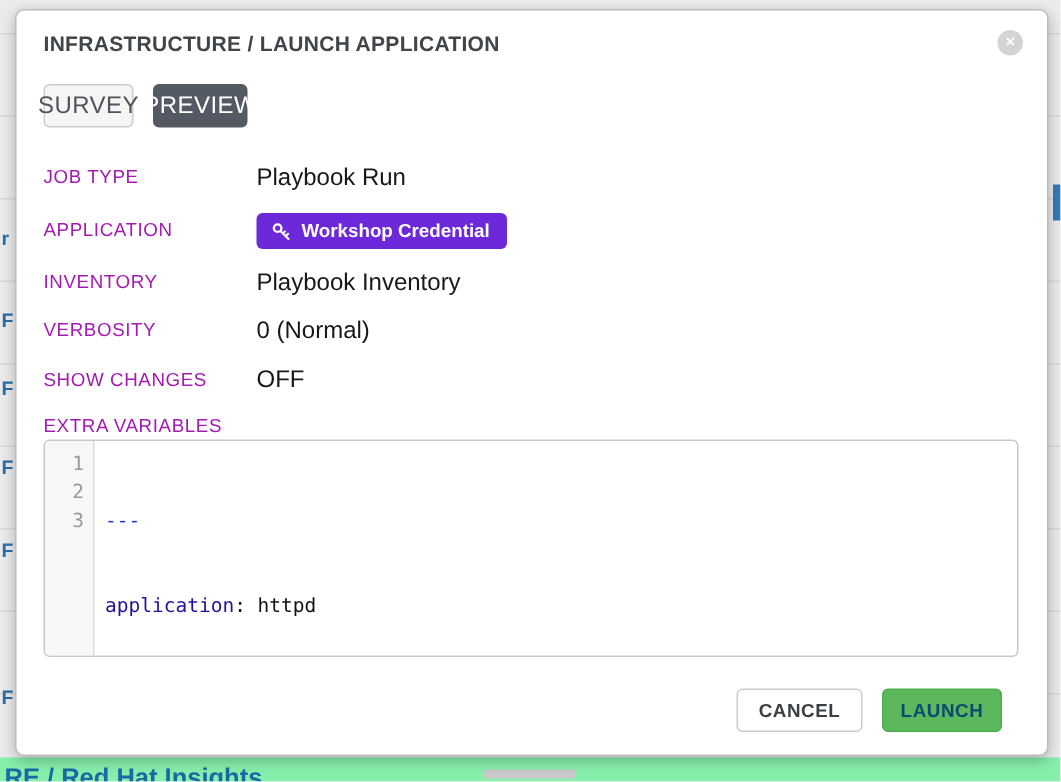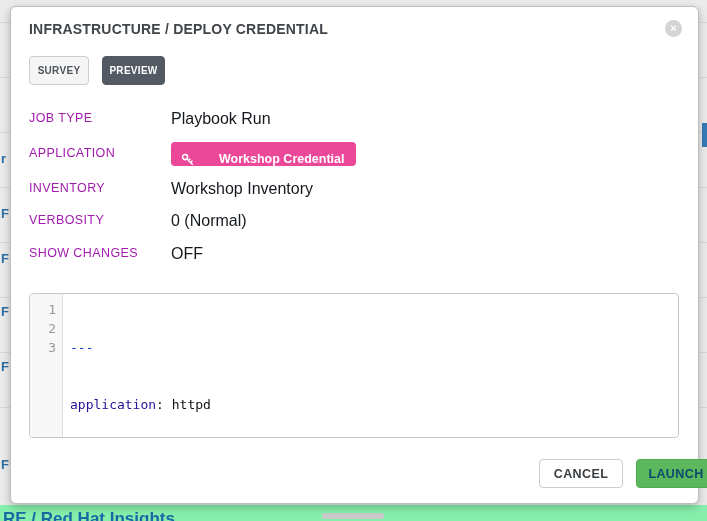--- a/index.html
+++ b/index.html
@@ -41,39 +41,39 @@
     background:#d4d4d4; border-radius:50%;
     color:#ffffff; font-size:11px; font-weight:bold;
     display:flex; align-items:center; justify-content:center;
     cursor:pointer; line-height:1;
   }
 
   
   .tab {
     position:absolute; top:49px; height:29px;
     display:inline-flex; align-items:center; justify-content:center;
-    font-size:10px; font-weight:bold; letter-spacing:0.3px;
+    font-size:16px; font-weight:normal; letter-spacing:0.3px;
     border-radius:4px; cursor:pointer;
   }
   .tab-survey { left:18px; width:60px; background:#f5f5f5; border:1px solid #cccccc; color:#4f555b; }
   .tab-preview { left:91px; width:63px; background:#545a63; border:1px solid #545a63; color:#ffffff; }
 
   
   .detail-label {
     position:absolute; left:18px;
     font-size:12.5px; color:#a21caf; letter-spacing:0.4px;
   }
   .detail-value {
     position:absolute; left:160px;
     font-size:16px; color:#15191d;
   }
   .cred-badge {
     position:absolute; left:160px; top:135px; height:24px;
-    display:inline-flex; align-items:flex-end; gap:25px;
-    background:#ec4899; border-radius:4px;
+    display:inline-flex; align-items:center; gap:7px;
+    background:#6d28d9; border-radius:4px;
     padding:0 12px 0 10px;
     color:#ffffff; font-size:12.5px; font-weight:bold;
   }
 
   
   .editor {
     position:absolute; left:18px; top:286px; width:650px; height:145px;
     border:1px solid #c7c7c7; border-radius:4px;
     overflow:hidden; display:flex;
     font-family:"DejaVu Sans Mono", monospace; font-size:13px; line-height:19px;
@@ -86,21 +86,21 @@
   .editor-code { flex:1; padding:6px 0 0 7px; white-space:pre; cursor:text; }
   .tok-meta { color:#2233cc; }
   .tok-key  { color:#221199; }
   .tok-text { color:#111111; }
 
   
   .btn {
     position:absolute; top:452px; height:29px;
     display:inline-flex; align-items:center; justify-content:center;
     font-size:12.5px; font-weight:bold; letter-spacing:0.4px;
-    border-radius:4px; cursor:pointer;margin-left:48px;
+    border-radius:4px; cursor:pointer;
   }
   .btn-cancel { left:480px; width:84px; background:#ffffff; border:1px solid #cccccc; color:#3a3f44; }
   .btn-launch { left:577px; width:80px; background:#5cb85c; border:1px solid #4cae4c; color:#0c4a6e; }
 </style>
 </head>
 <body>
 
 <div class="bg-line" style="top:22px"></div>
 <div class="bg-line" style="top:77px"></div>
 <div class="bg-line" style="top:132px"></div>
@@ -120,48 +120,49 @@
 
 <div class="bg-blue-block"></div>
 
 <div class="bg-bottom">
   <span class="bg-bottom-link">RE / Red Hat Insights</span>
   <span class="bg-bottom-blob"></span>
 </div>
 
 <div class="modal">
 
-  <div class="modal-title">INFRASTRUCTURE / DEPLOY CREDENTIAL</div>
+  <div class="modal-title">INFRASTRUCTURE / LAUNCH APPLICATION</div>
 
   <div class="close-btn">×</div>
 
   <div class="tab tab-survey">SURVEY</div>
   <div class="tab tab-preview">PREVIEW</div>
 
   <span class="detail-label" style="top:104px">JOB TYPE</span>
   <span class="detail-value" style="top:103px">Playbook Run</span>
 
   <span class="detail-label" style="top:139px">APPLICATION</span>
   <span class="cred-badge">
     <svg width="13" height="13" viewBox="0 0 14 14" style="flex:none">
       <circle cx="4.4" cy="4.4" r="2.7" fill="none" stroke="#ffffff" stroke-width="1.7"></circle>
       <path d="M6.4 6.4 L12.2 12.2 M10.2 10.2 l1.7-1.7 M8.2 8.2 l1.4-1.4" stroke="#ffffff" stroke-width="1.5" fill="none" stroke-linecap="round"></path>
     </svg>
     <span>Workshop Credential</span>
   </span>
 
   <span class="detail-label" style="top:174px">INVENTORY</span>
-  <span class="detail-value" style="top:173px">Workshop Inventory</span>
+  <span class="detail-value" style="top:173px">Playbook Inventory</span>
 
   <span class="detail-label" style="top:206px">VERBOSITY</span>
   <span class="detail-value" style="top:205px">0 (Normal)</span>
 
   <span class="detail-label" style="top:239px">SHOW CHANGES</span>
   <span class="detail-value" style="top:238px">OFF</span>
 
+  <span class="detail-label" style="top:270px">EXTRA VARIABLES</span>
 
   <div class="editor">
     <div class="editor-gutter">
       <div>1</div>
       <div>2</div>
       <div>3</div>
     </div>
     <div class="editor-code">
       <div><span class="tok-meta">---</span></div>
       <div><span class="tok-key">application</span><span class="tok-text">:</span><span class="tok-text"> httpd</span></div>

